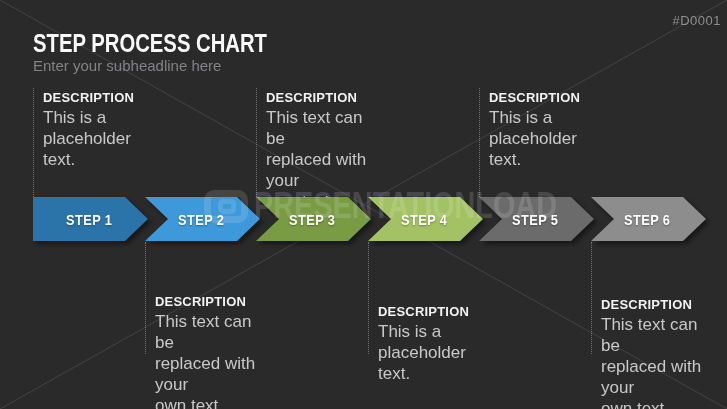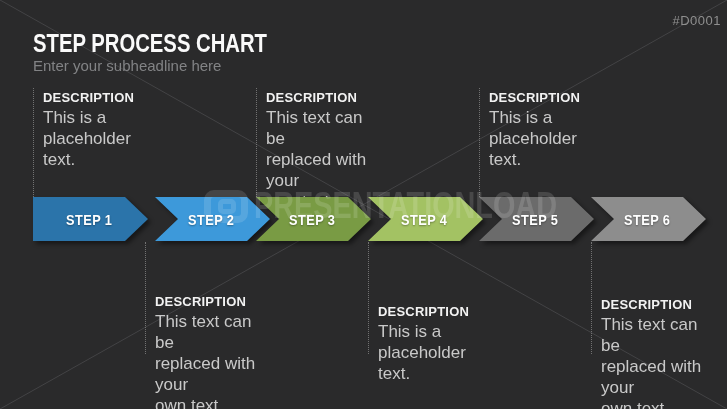--- a/index.html
+++ b/index.html
@@ -114,21 +114,21 @@
 placeholder text.</p>
       </div>
     </div>
   <div id="arrows">
       <div class="arrow-wrap" style="left: 33px;">
         <div class="arrow first" style="background: rgb(43, 116, 170);"></div>
         <div class="arrow-label">
           <span class="cond2">STEP 1</span>
         </div>
       </div>
-      <div class="arrow-wrap" style="left: 155px;">
+      <div class="arrow-wrap" style="left: 145px;">
         <div class="arrow notch" style="background: rgb(61, 153, 218);"></div>
         <div class="arrow-label">
           <span class="cond2">STEP 2</span>
         </div>
       </div>
       <div class="arrow-wrap" style="left: 256px;">
         <div class="arrow notch" style="background: rgb(121, 155, 68);"></div>
         <div class="arrow-label">
           <span class="cond2">STEP 3</span>
         </div>

